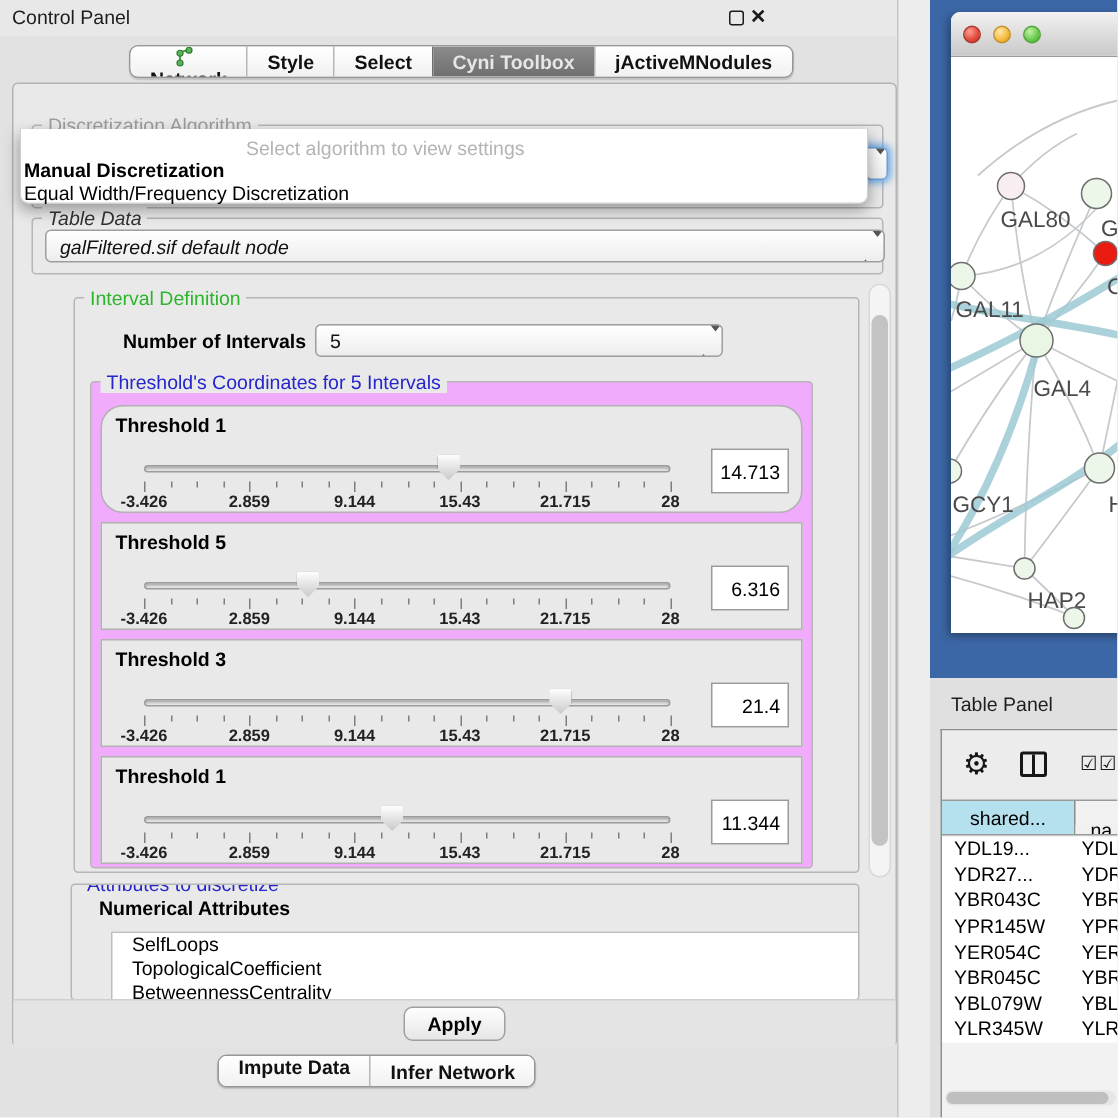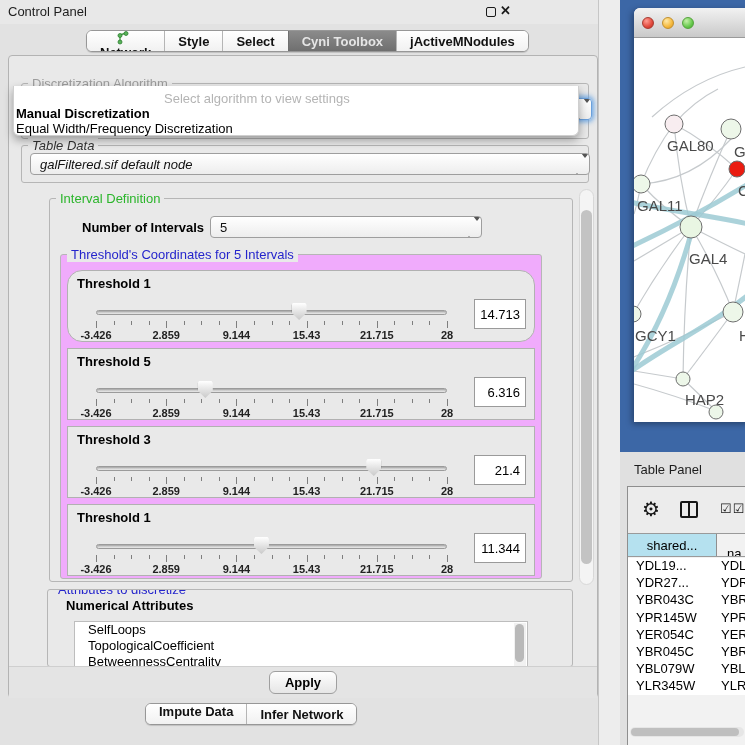--- a/index.html
+++ b/index.html
@@ -60,21 +60,21 @@
   .slider{position:absolute;left:28px;top:36px;width:353px;height:34px;}
   .track{position:absolute;left:0;top:3px;width:351px;height:5px;border:1px solid #9b9b9b;border-radius:4px;background:linear-gradient(#c9c9c9,#ececec);box-shadow:inset 0 1px 2px rgba(0,0,0,.2);}
   .thumb-pt{position:absolute;top:-4px;width:15px;height:17px;margin-left:-7px;background:linear-gradient(#ffffff,#c9c9c9);clip-path:polygon(8% 0,92% 0,100% 12%,100% 58%,50% 100%,0 58%,0 12%);filter:drop-shadow(0 0 1px rgba(0,0,0,.65));}
   .tick{position:absolute;top:14px;width:1px;background:#7e7e7e;}
   .tick.major{height:7px;}
   .tick.minor{height:4px;}
   .tick-lb{position:absolute;top:22px;transform:translateX(-50%);font-size:11px;font-weight:600;color:#222;white-space:nowrap;}
   .val-box{position:absolute;left:406px;top:28px;width:52px;height:30px;background:#fff;border:1px solid #9a9a9a;font-size:13px;color:#000;display:flex;align-items:center;justify-content:flex-end;padding-right:5px;}
 
   
-  .attr-list{position:absolute;left:26px;top:31px;width:454px;height:47px;background:#fff;border:1px solid #bdbdbd;overflow:hidden;font-size:13px;}
+  .attr-list{position:absolute;left:26px;top:31px;width:552px;height:47px;background:#fff;border:1px solid #bdbdbd;overflow:hidden;font-size:13px;}
   .attr-item{padding:1px 0 1px 13px;line-height:14px;color:#000;white-space:nowrap;}
   .attr-scroll{position:absolute;right:1px;top:1px;width:12px;height:45px;background:#f1f1f1;}
   .attr-scroll .thumb{position:absolute;left:1px;top:1px;width:9px;height:38px;background:#b9b9b9;border-radius:5px;}
 
   .apply-strip{position:absolute;left:0px;top:610px;width:588px;height:32px;background:#e4e4e4;border-top:1px solid #cfcfcf;}
   .apply-btn{position:absolute;left:260px;top:4px;width:68px;height:23px;border:1px solid #9f9f9f;border-radius:6px;background:linear-gradient(#fefefe,#e6e6e6);font-size:13px;font-weight:bold;color:#000;display:flex;align-items:center;justify-content:center;}
 
   
   .net-area{position:absolute;left:620px;top:0;width:125px;height:452px;background:#3c67a6;}
   .net-window{position:absolute;left:14px;top:8px;width:117px;height:414px;background:#fff;border-radius:6px 6px 0 0;box-shadow:-2px 2px 6px rgba(0,0,0,.35);}

